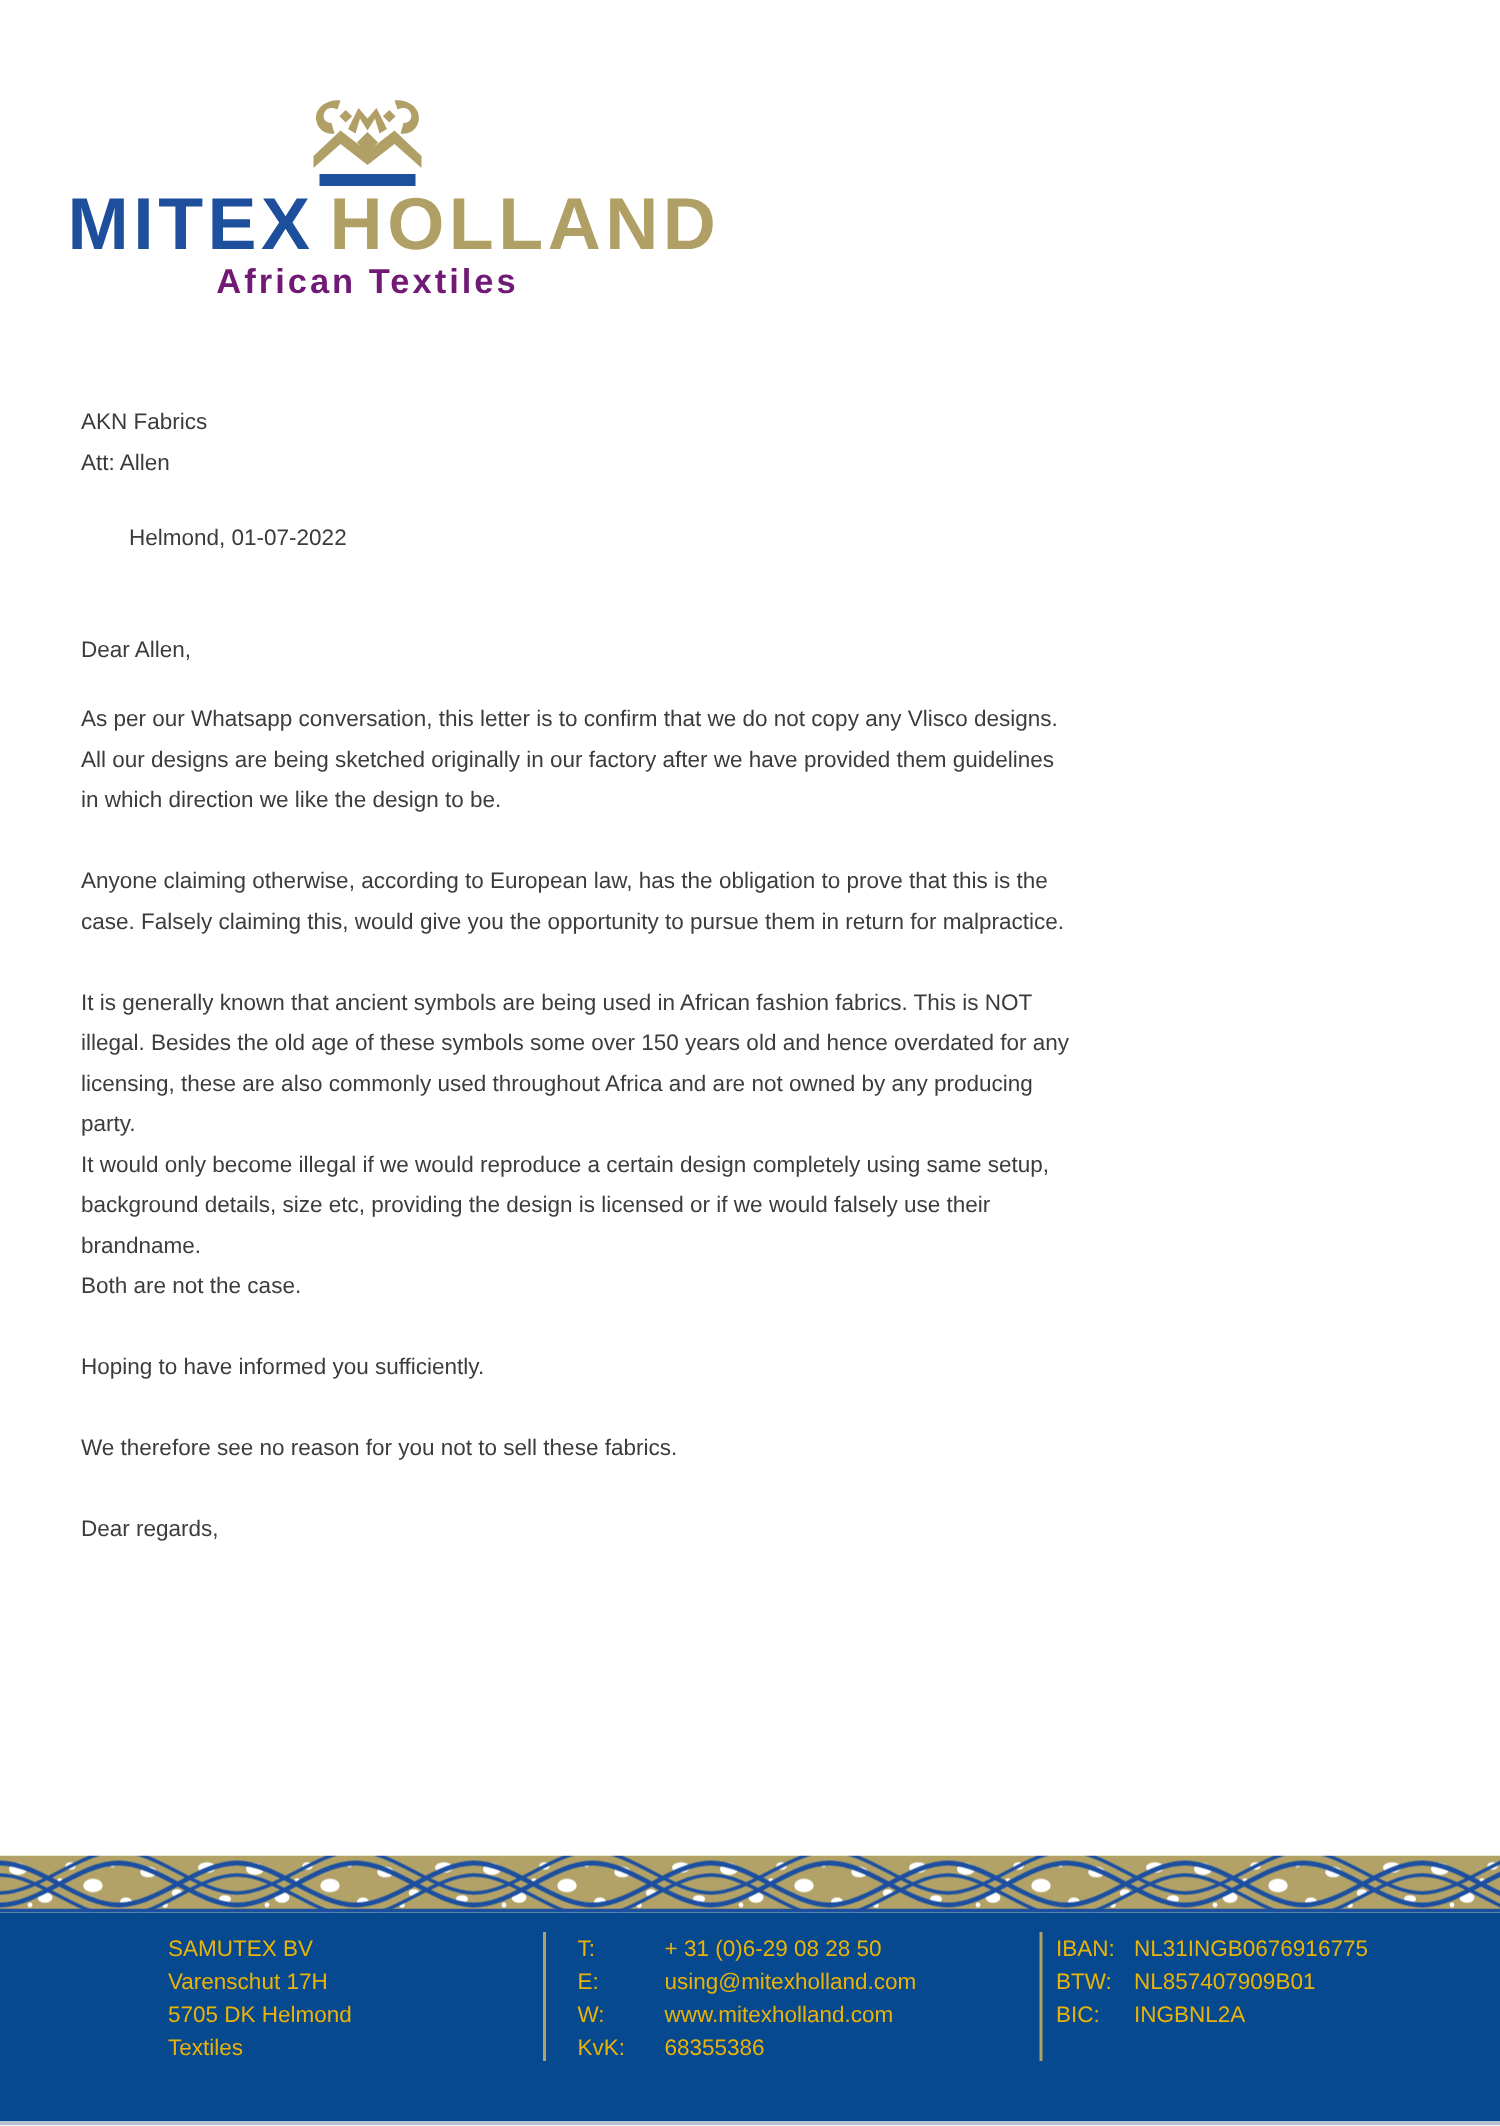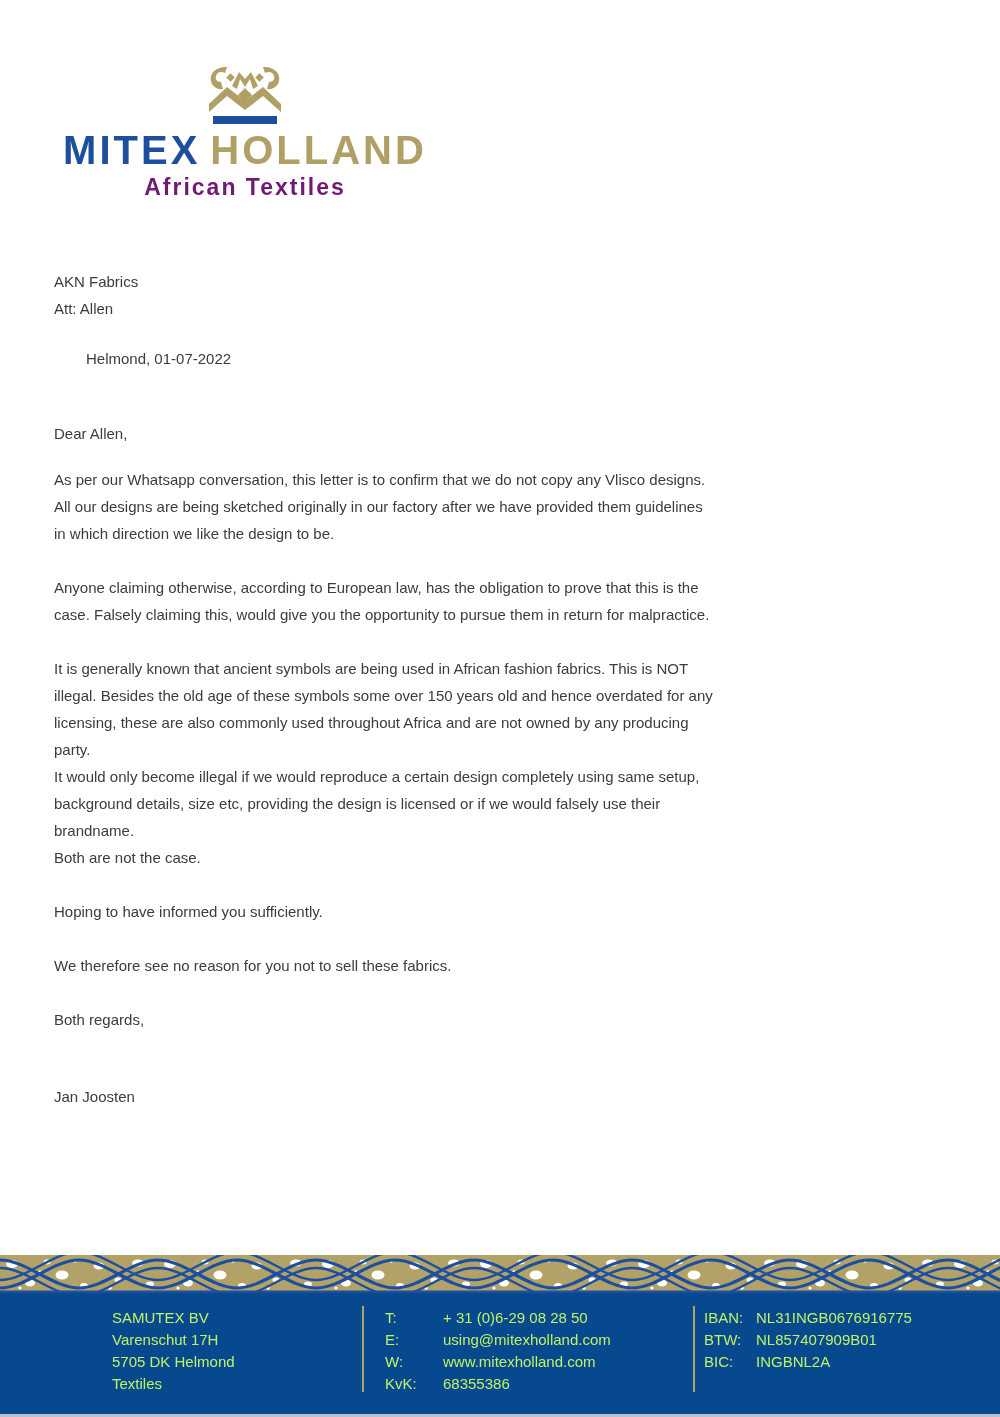--- a/index.html
+++ b/index.html
@@ -16,21 +16,21 @@
   
   .logo-block {
     position: absolute;
     left: 45px;
     top: 66px;
     width: 400px;
     text-align: center;
   }
   .crown { display: block; margin: 0 auto 4px auto; }
   .brand-line {
-    font-size: 40px;
+    font-size: 49px;
     font-weight: bold;
     letter-spacing: 3px;
     line-height: 44px;
     white-space: nowrap;
   }
   .brand-primary { color: #1d4f9c; }
   .brand-secondary { color: #b0a066; margin-left: 10px; }
   .tagline {
     margin-top: 2px;
     font-size: 23px;
@@ -60,23 +60,23 @@
   .footer {
     position: absolute;
     left: 0;
     bottom: 0;
     width: 1000px;
   }
   .pattern-band { display: block; width: 1000px; height: 38px; }
   .footer-bar {
     position: relative;
     width: 1000px;
-    height: 121px;
+    height: 139px;
     background: #07498f;
-    color: #bef264;
+    color: #eab308;
     font-size: 15px;
     padding-left: 23px;
   }
   .footer-edge { width: 1000px; height: 3px; background: #b6c2cf; }
   .fcol { position: absolute; top: 14px; line-height: 22px; }
   .fcol-address { left: 112px; }
   .fcol-contact { left: 385px; }
   .fcol-bank    { left: 704px; }
   .fdivider {
     position: absolute;
@@ -138,22 +138,21 @@
 illegal. Besides the old age of these symbols some over 150 years old and hence overdated for any
 licensing, these are also commonly used throughout Africa and are not owned by any producing
 party.
 It would only become illegal if we would reproduce a certain design completely using same setup,
 background details, size etc, providing the design is licensed or if we would falsely use their
 brandname.
 Both are not the case.</div>
     <div class="para">Hoping to have informed you sufficiently.</div>
     <div class="para">We therefore see no reason for you not to sell these fabrics.</div>
 
-    <div class="closing">Both regards,</div>
-    <div class="sig-line">Jan Joosten</div>
+    <div class="closing">Dear regards,</div>
   </div>
 
   <div class="footer">
     <svg class="pattern-band" width="1000" height="38" preserveAspectRatio="none">
       <defs>
         <pattern id="waxwave" width="158" height="38" patternUnits="userSpaceOnUse">
           <rect width="158" height="38" fill="#b2a267"></rect>
 
           <ellipse cx="12" cy="9" rx="6" ry="4" fill="#ffffff"></ellipse>
           <ellipse cx="30" cy="28" rx="5" ry="3.5" fill="#ffffff"></ellipse>

